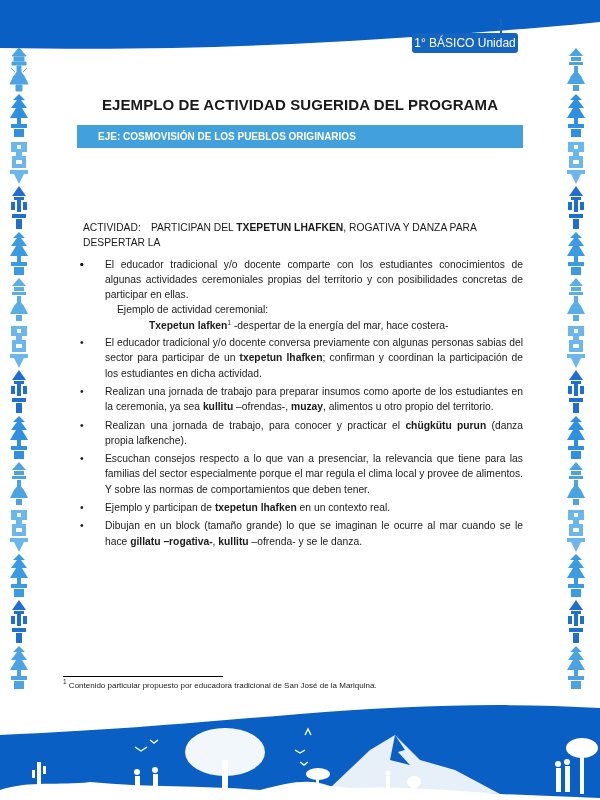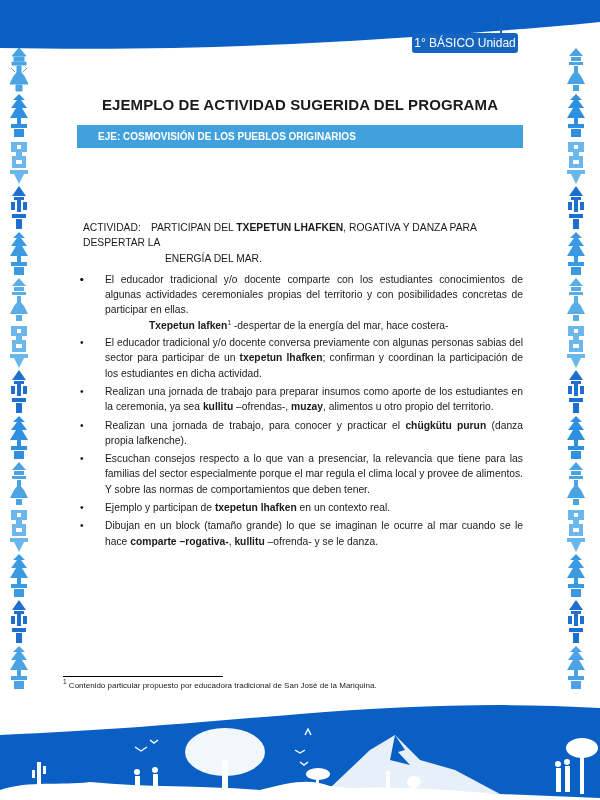--- a/index.html
+++ b/index.html
@@ -150,37 +150,37 @@
     </svg>
 </div>
 
 <div class="title">EJEMPLO DE ACTIVIDAD SUGERIDA DEL PROGRAMA</div>
 <div class="eje-bar">EJE:  COSMOVISIÓN DE LOS PUEBLOS ORIGINARIOS</div>
 
 <div class="content">
   <div class="activity">
     <span class="lbl">ACTIVIDAD:</span>
     <span>PARTICIPAN DEL </span><b>TXEPETUN LHAFKEN</b><span>, ROGATIVA Y DANZA PARA DESPERTAR LA</span>
-    <div class="cont">ENERGÍA DEL MAR.</div>
   </div>
 
 
   <ul class="items">
     <li>
       <span class="bullet">•</span>
     </li>
     <li>
       <span class="bullet">•</span>
     </li>
     <li style="margin-bottom:0">
       <span class="bullet">•</span>
       <span>El educador tradicional y/o docente comparte con los estudiantes conocimientos de algunas actividades ceremoniales propias del territorio y con posibilidades concretas de participar en ellas.</span>
     </li>
   </ul>
 
+  <div class="ex-label">Ejemplo de actividad ceremonial:</div>
   <div class="ex-cer">
     <b>Txepetun lafken</b><sup>1</sup><span> -despertar de la energía del mar, hace costera-</span>
   </div>
 
   <ul class="items" style="margin-top:0">
     <li>
       <span class="bullet">•</span>
       <span>El educador tradicional y/o docente conversa previamente con algunas personas sabias del sector para participar de un </span><b>txepetun lhafken</b><span>; confirman y coordinan la participación de los estudiantes en dicha actividad.</span>
     </li>
     <li>
@@ -194,21 +194,21 @@
     <li>
       <span class="bullet">•</span>
       <span>Escuchan consejos respecto a lo que van a presenciar, la relevancia que tiene para las familias del sector especialmente porque el mar regula el clima local y provee de alimentos. Y sobre las normas de comportamientos que deben tener.</span>
     </li>
     <li>
       <span class="bullet">•</span>
       <span>Ejemplo y participan de </span><b>txepetun lhafken</b><span> en un contexto real.</span>
     </li>
     <li>
       <span class="bullet">•</span>
-      <span>Dibujan en un block (tamaño grande) lo que se imaginan le ocurre al mar cuando se le hace </span><b>comparte –rogativa-</b><span>, </span><b>kullitu</b><span> –ofrenda- y se le danza.</span>
+      <span>Dibujan en un block (tamaño grande) lo que se imaginan le ocurre al mar cuando se le hace </span><b>gillatu –rogativa-</b><span>, </span><b>kullitu</b><span> –ofrenda- y se le danza.</span>
     </li>
   </ul>
 </div>
 
 <div class="fn-line"></div>
 <div class="footnote">
   <sup>1</sup><span> Contenido particular propuesto por educadora tradicional de San José de la Mariquina.</span>
 </div>
 
 <svg class="bottom-band" viewBox="0 0 600 110" preserveAspectRatio="none">

